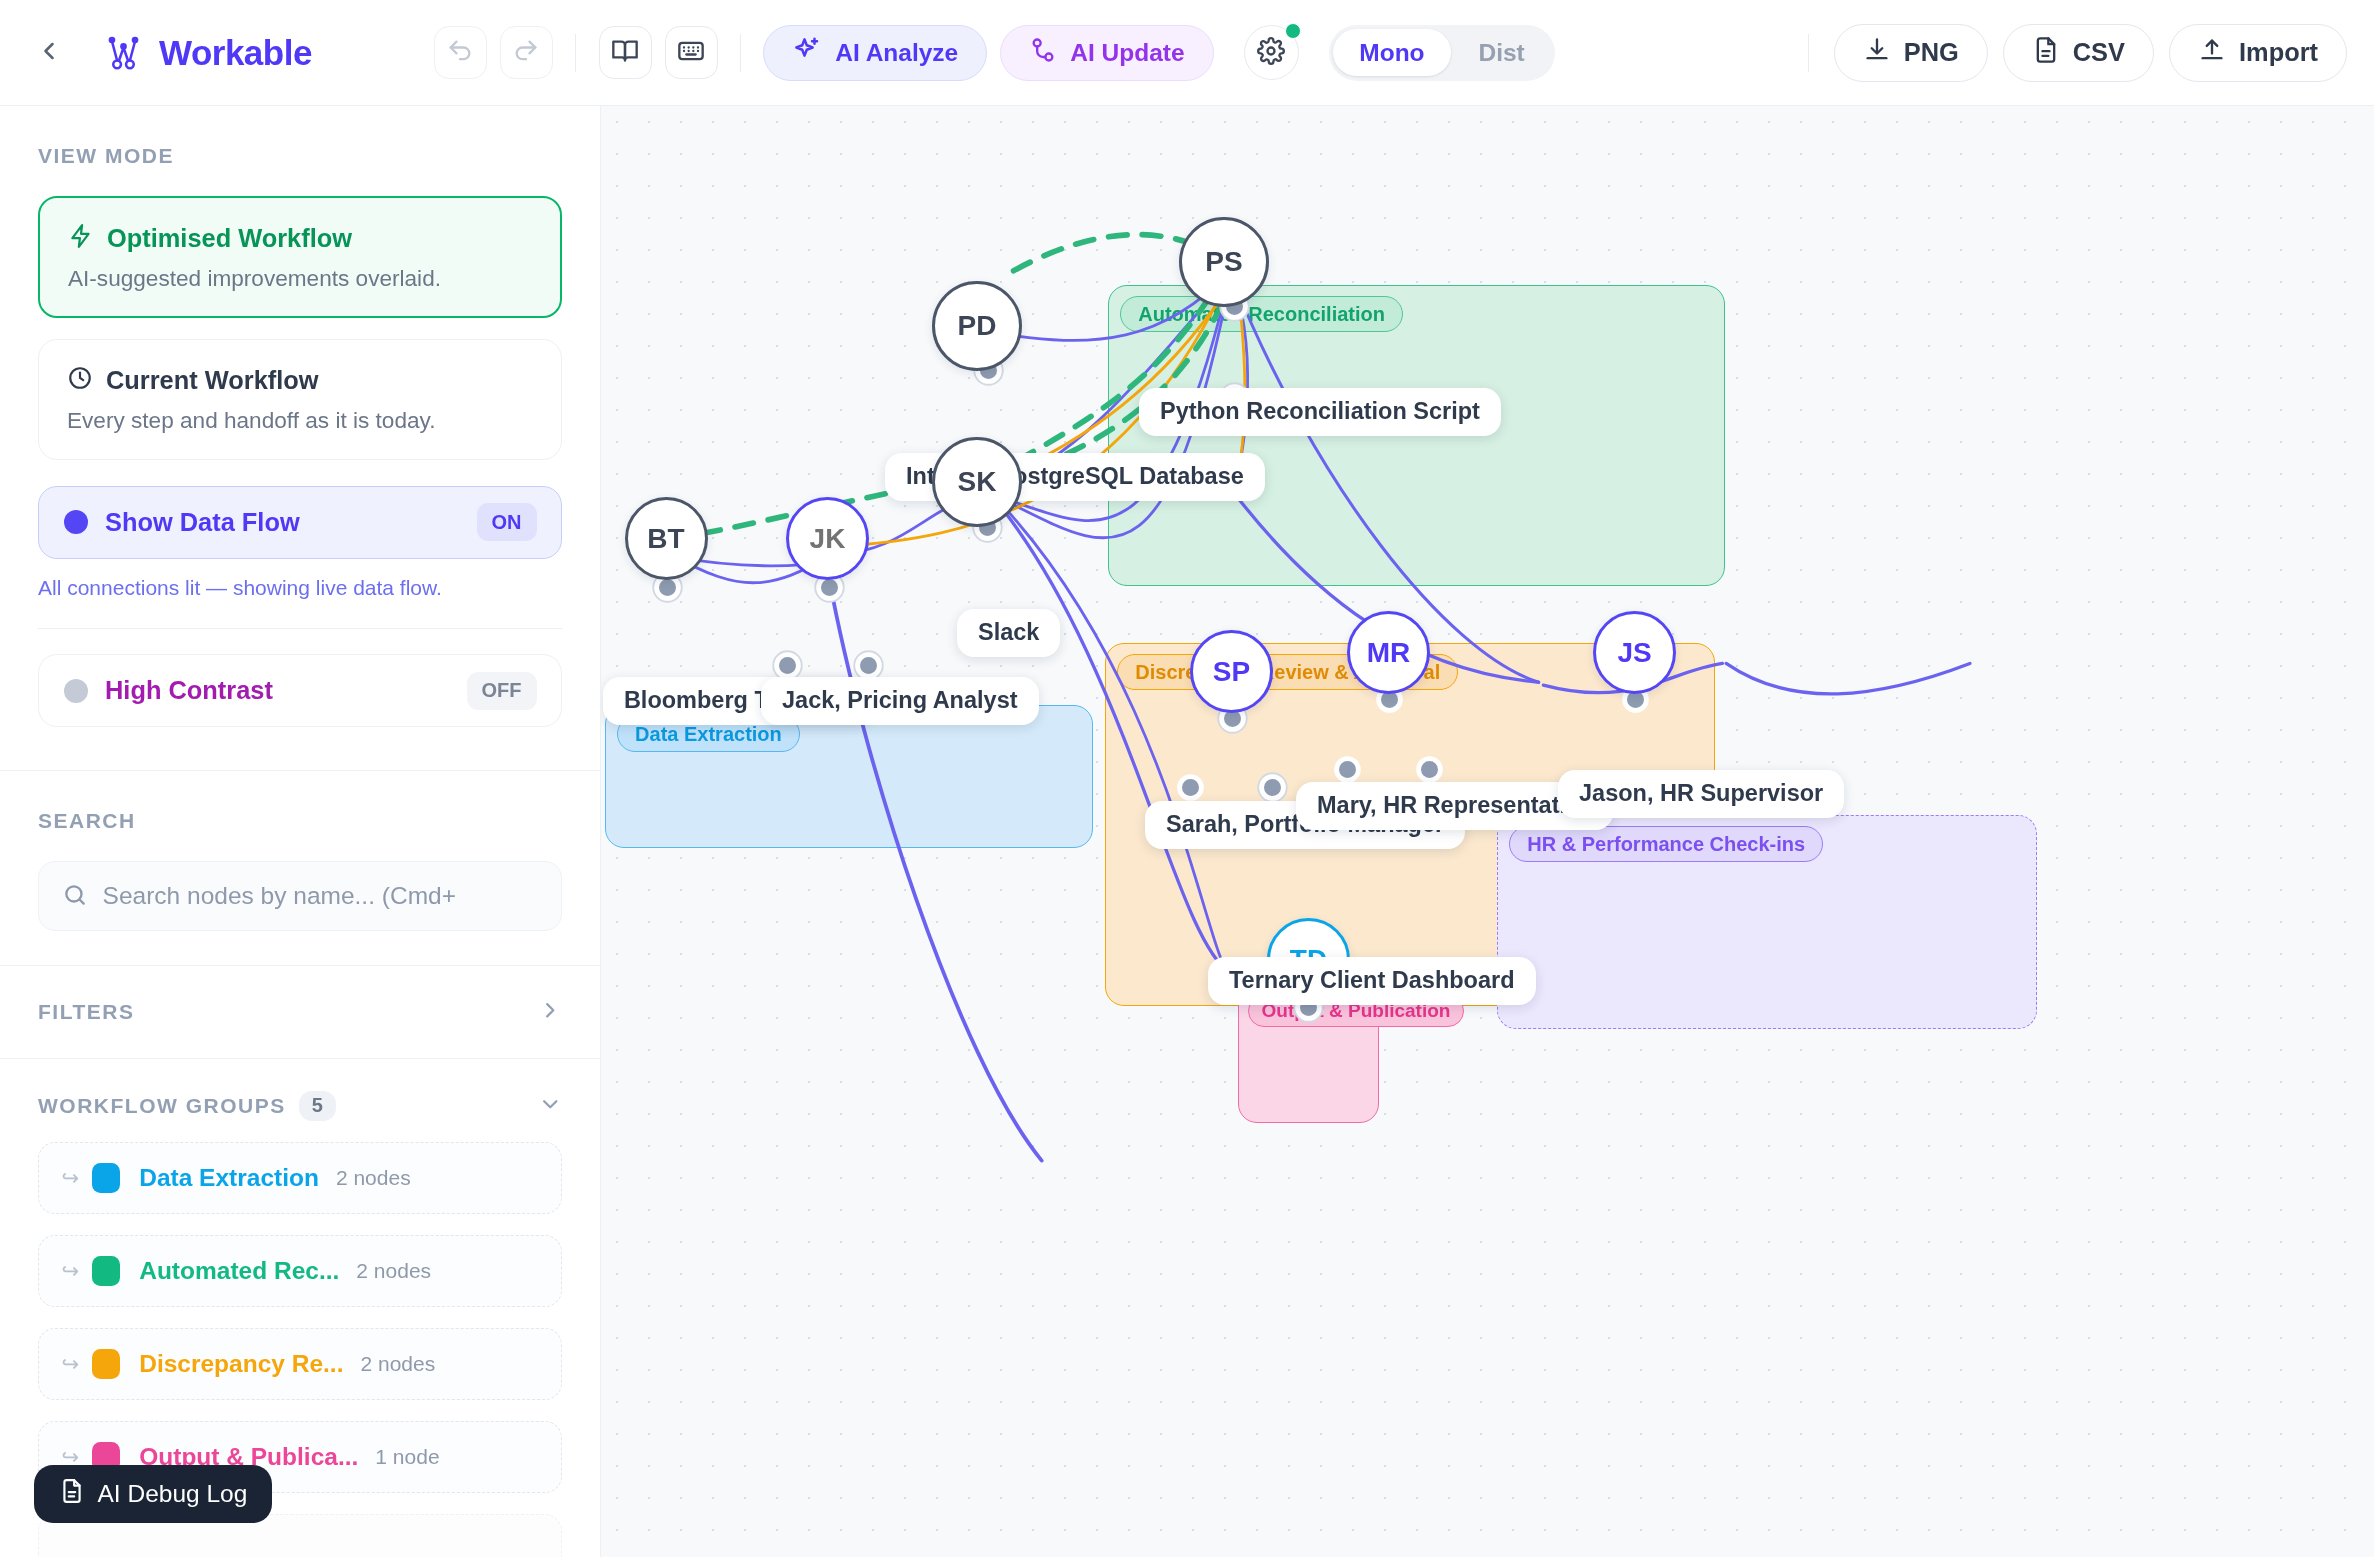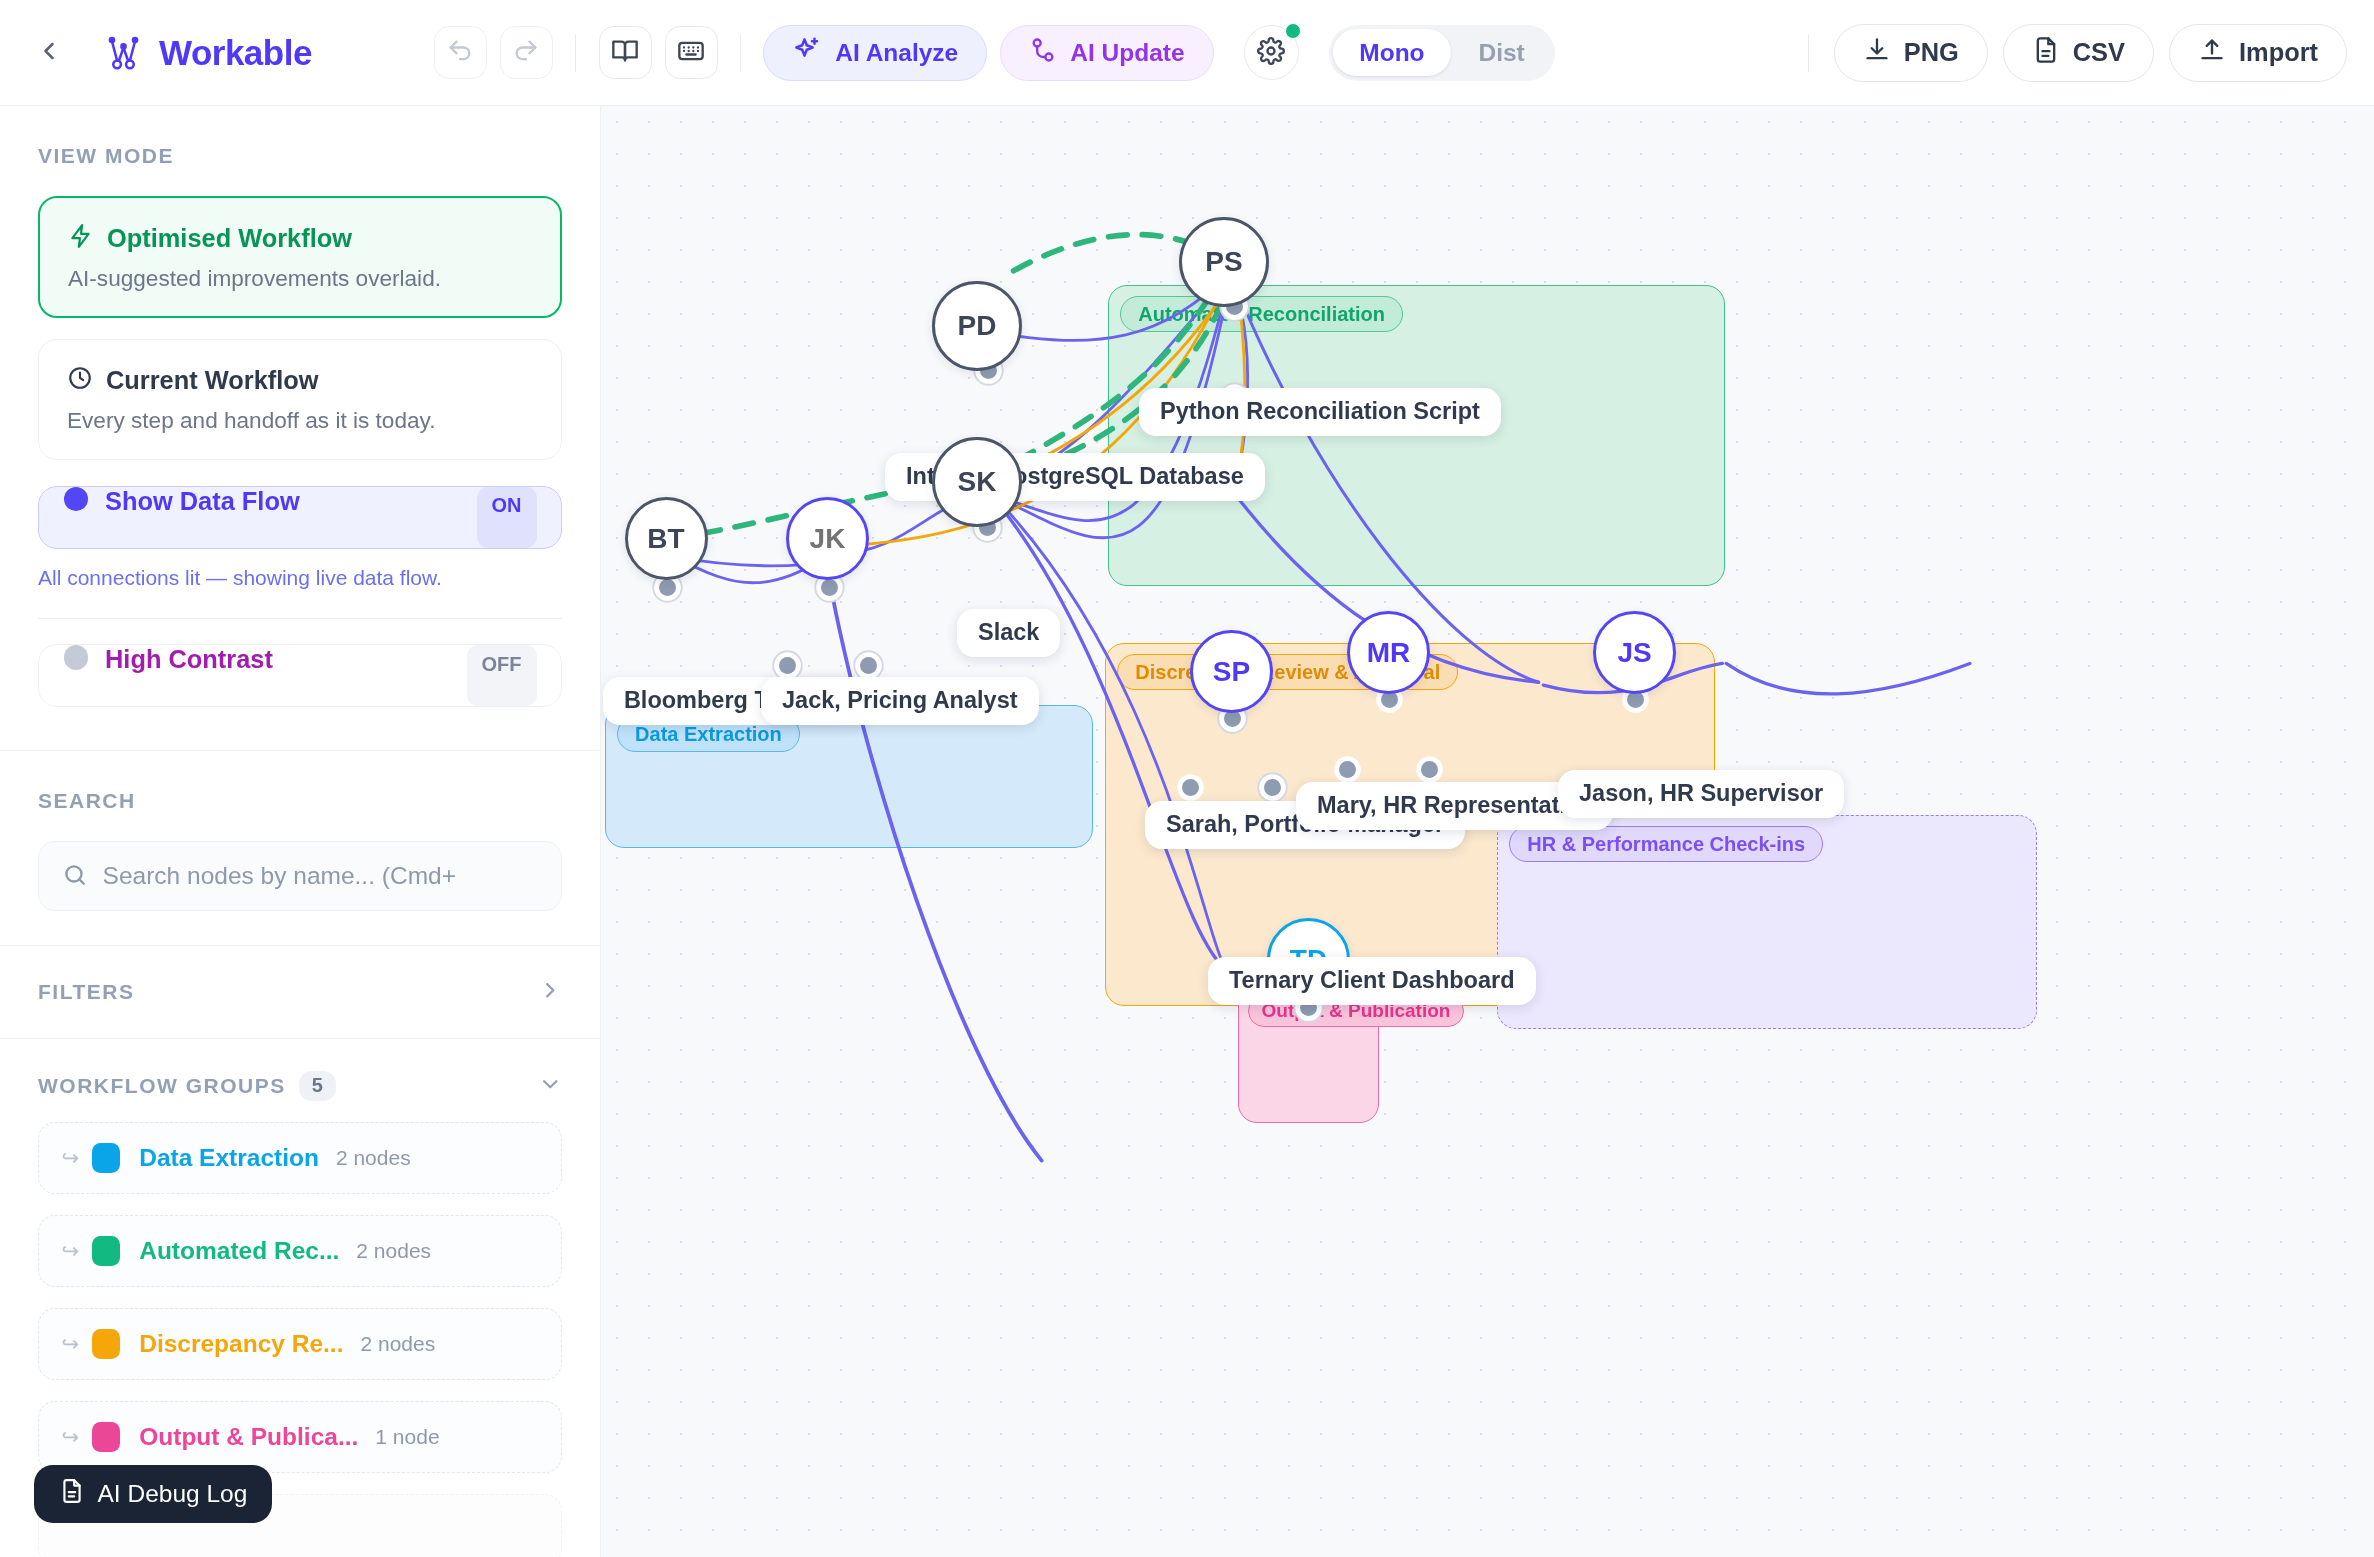--- a/index.html
+++ b/index.html
@@ -90,22 +90,22 @@
   .mode-card {
     border: 1.4px solid #eef0f5; border-radius: 19px; padding: 24.5px 28px; margin-bottom: 21px;
     cursor: pointer; background: #fff;
   }
   .mode-card.active { border: 2.4px solid #07b768; background: #f2fcf7; }
   .mode-title { display: flex; align-items: center; gap: 13px; font-size: 25.4px; font-weight: bold; color: #2f3a4c; }
   .mode-card.active .mode-title { color: #079457; }
   .mode-sub { font-size: 22.6px; color: #6b7689; margin-top: 11.3px; }
 
   .toggle-row {
-    border: 1.4px solid #eef0f5; border-radius: 19px; height: 63px; margin-top: 26px;
-    display: flex; padding: 0 24.5px; cursor: pointer; background:#fff;
+    border: 1.4px solid #eef0f5; border-radius: 19px; height: 73px; margin-top: 26px;
+    display: flex; align-items: center; padding: 0 24.5px; cursor: pointer; background:#fff;
   }
   .toggle-row.on { background: #f0f1fe; border-color: #c9cdfa; }
   .tg-dot { width: 24.5px; height: 24.5px; border-radius: 50%; background: #c4cad6; margin-right: 17px; }
   .toggle-row.on .tg-dot { background: #5546f5; }
   .tg-name { font-size: 25.4px; font-weight: bold; color: #a21caf; }
   .toggle-row.on .tg-name { color: #4f39f6; }
   .tg-state {
     margin-left: auto; font-size: 20px; font-weight: bold; color: #7b8596;
     background: #f2f4f8; border-radius: 11.3px; padding: 7.5px 15px;
   }

